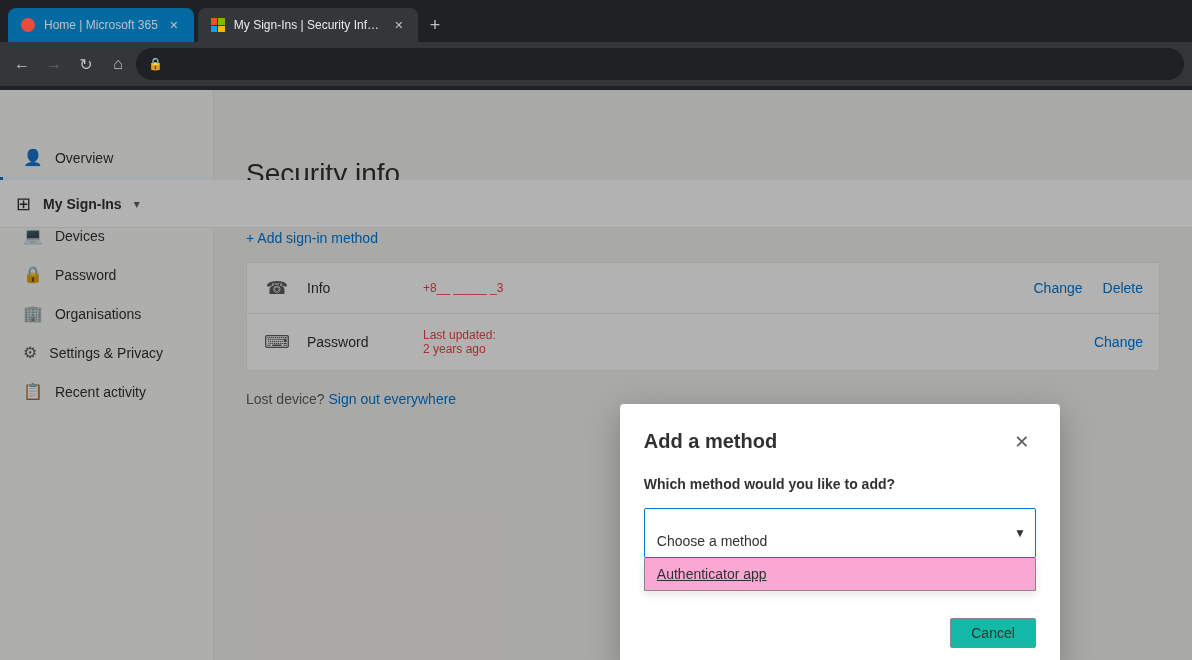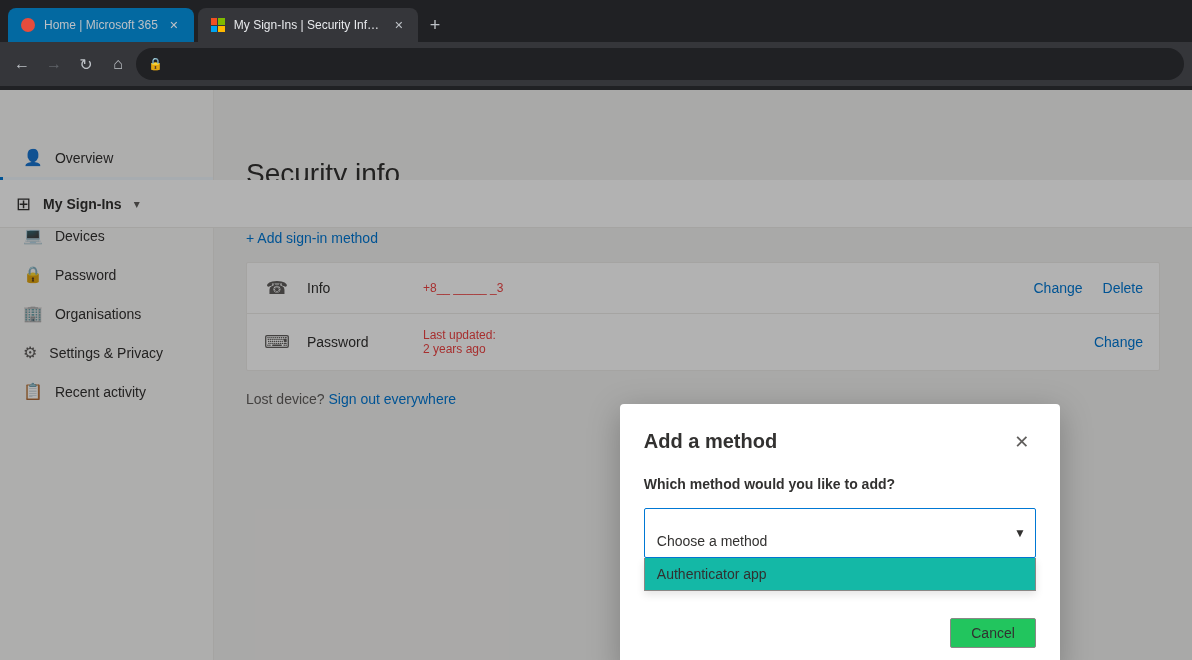--- a/index.html
+++ b/index.html
@@ -370,32 +370,33 @@
       box-shadow: 0 4px 8px rgba(0,0,0,0.1);
       z-index: 200;
     }
     .dropdown-option {
       padding: 8px 12px;
       font-size: 14px;
       color: #323130;
       cursor: pointer;
     }
     .dropdown-option.highlighted {
-      background: #14b8a6;
+      background: #f9a8d4;
+      text-decoration: underline;
     }
 
     .modal-actions {
       display: flex;
       justify-content: flex-end;
       gap: 8px;
       margin-top: 60px;
     }
     .btn-secondary {
       padding: 6px 20px;
-      background: #22c55e;
+      background: #14b8a6;
       color: #323130;
       border: 1px solid #8a8886;
       border-radius: 2px;
       font-size: 14px;
       cursor: pointer;
     }
 
     
     .ms-favicon {
       display: grid;

